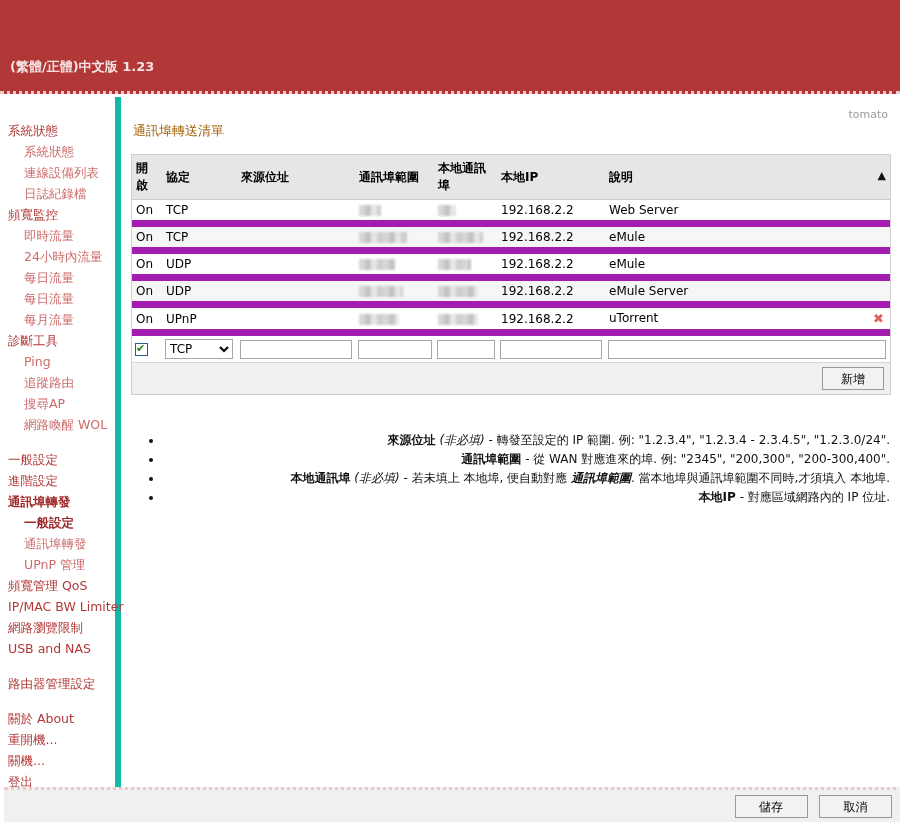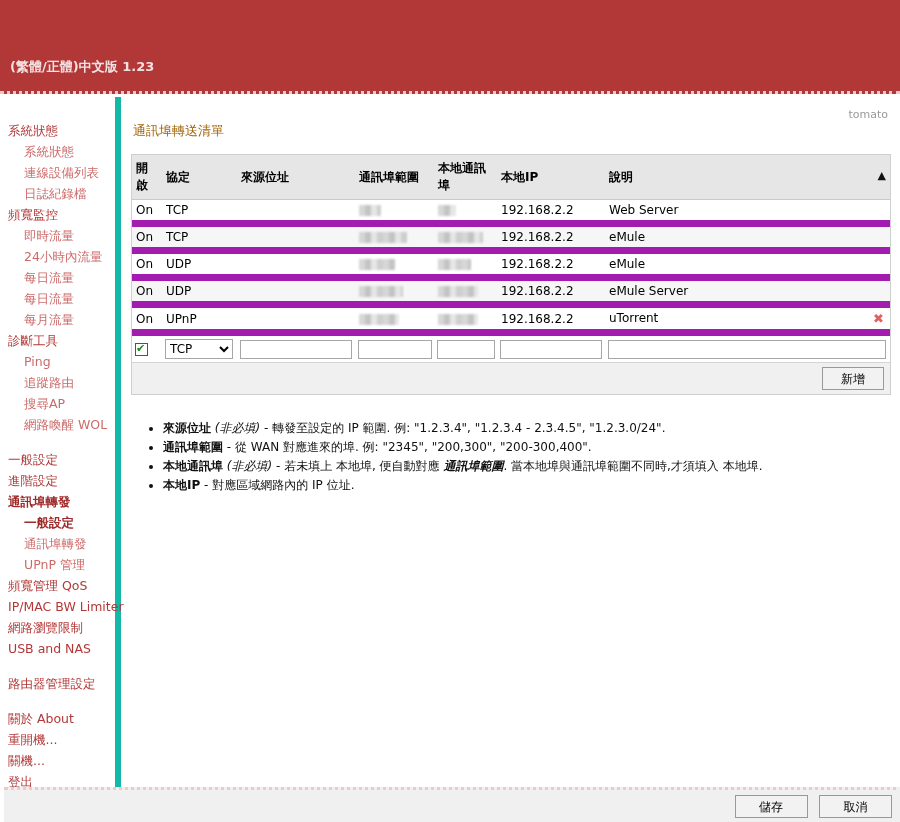--- a/index.html
+++ b/index.html
@@ -148,21 +148,21 @@
   }
   button.btn {
     font-family: "DejaVu Sans", "Liberation Sans", sans-serif;
     font-size: 12px; background: #f2f2f2;
     border: 1px solid #999; padding: 3px 0;
     width: 62px; height: 23px; cursor: pointer;
   }
   button.btn.wide { width: 73px; }
 
   
-  ul.notes { margin: 24px 0 0 18px; padding: 0 0 0 14px; }
+  ul.notes { margin: 36px 0 0 18px; padding: 0 0 0 14px; text-align: right; }
   ul.notes li { font-size: 12px; line-height: 19px; color:#111; }
   ul.notes b { font-weight: bold; }
   ul.notes i { font-style: italic; }
 
   
   #bottombar {
     position: absolute; left: 4px; bottom: 0;
     width: 900px; height: 35px;
     background: #f0f0f0;
     border-top: 3px dotted #f0c8c8;

